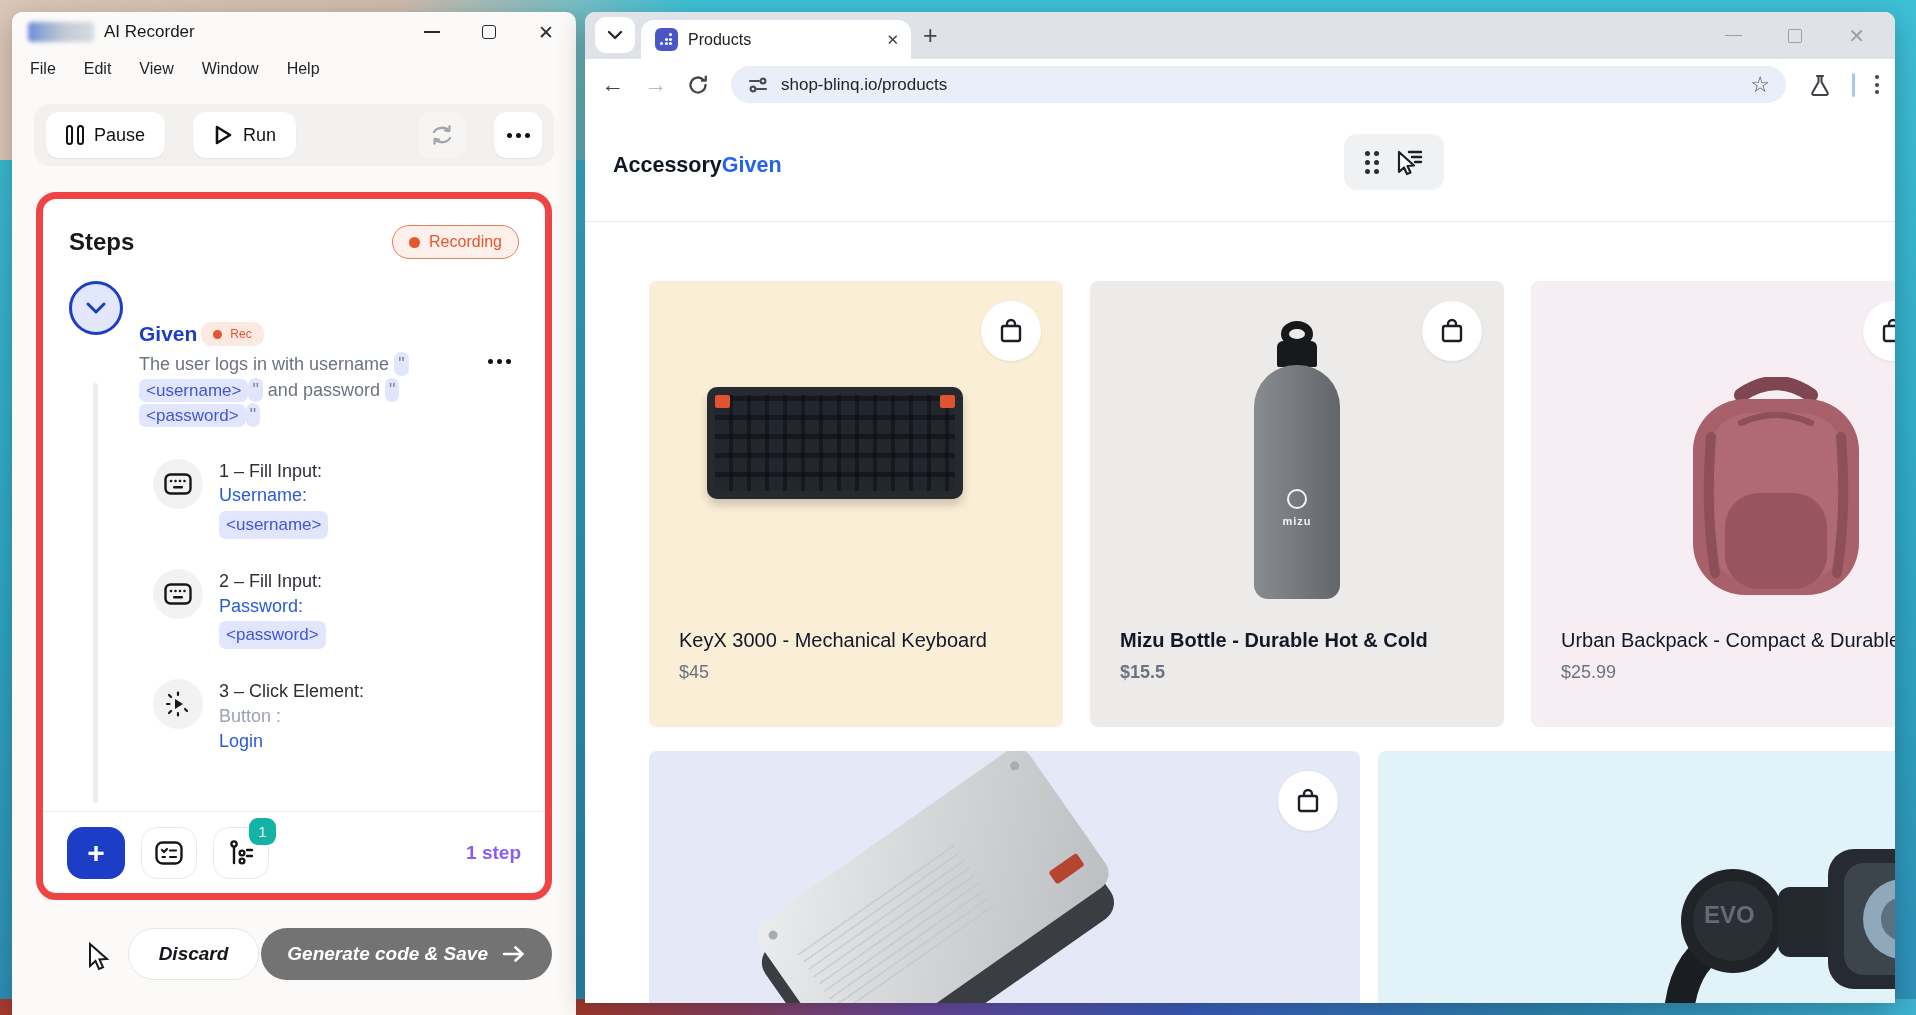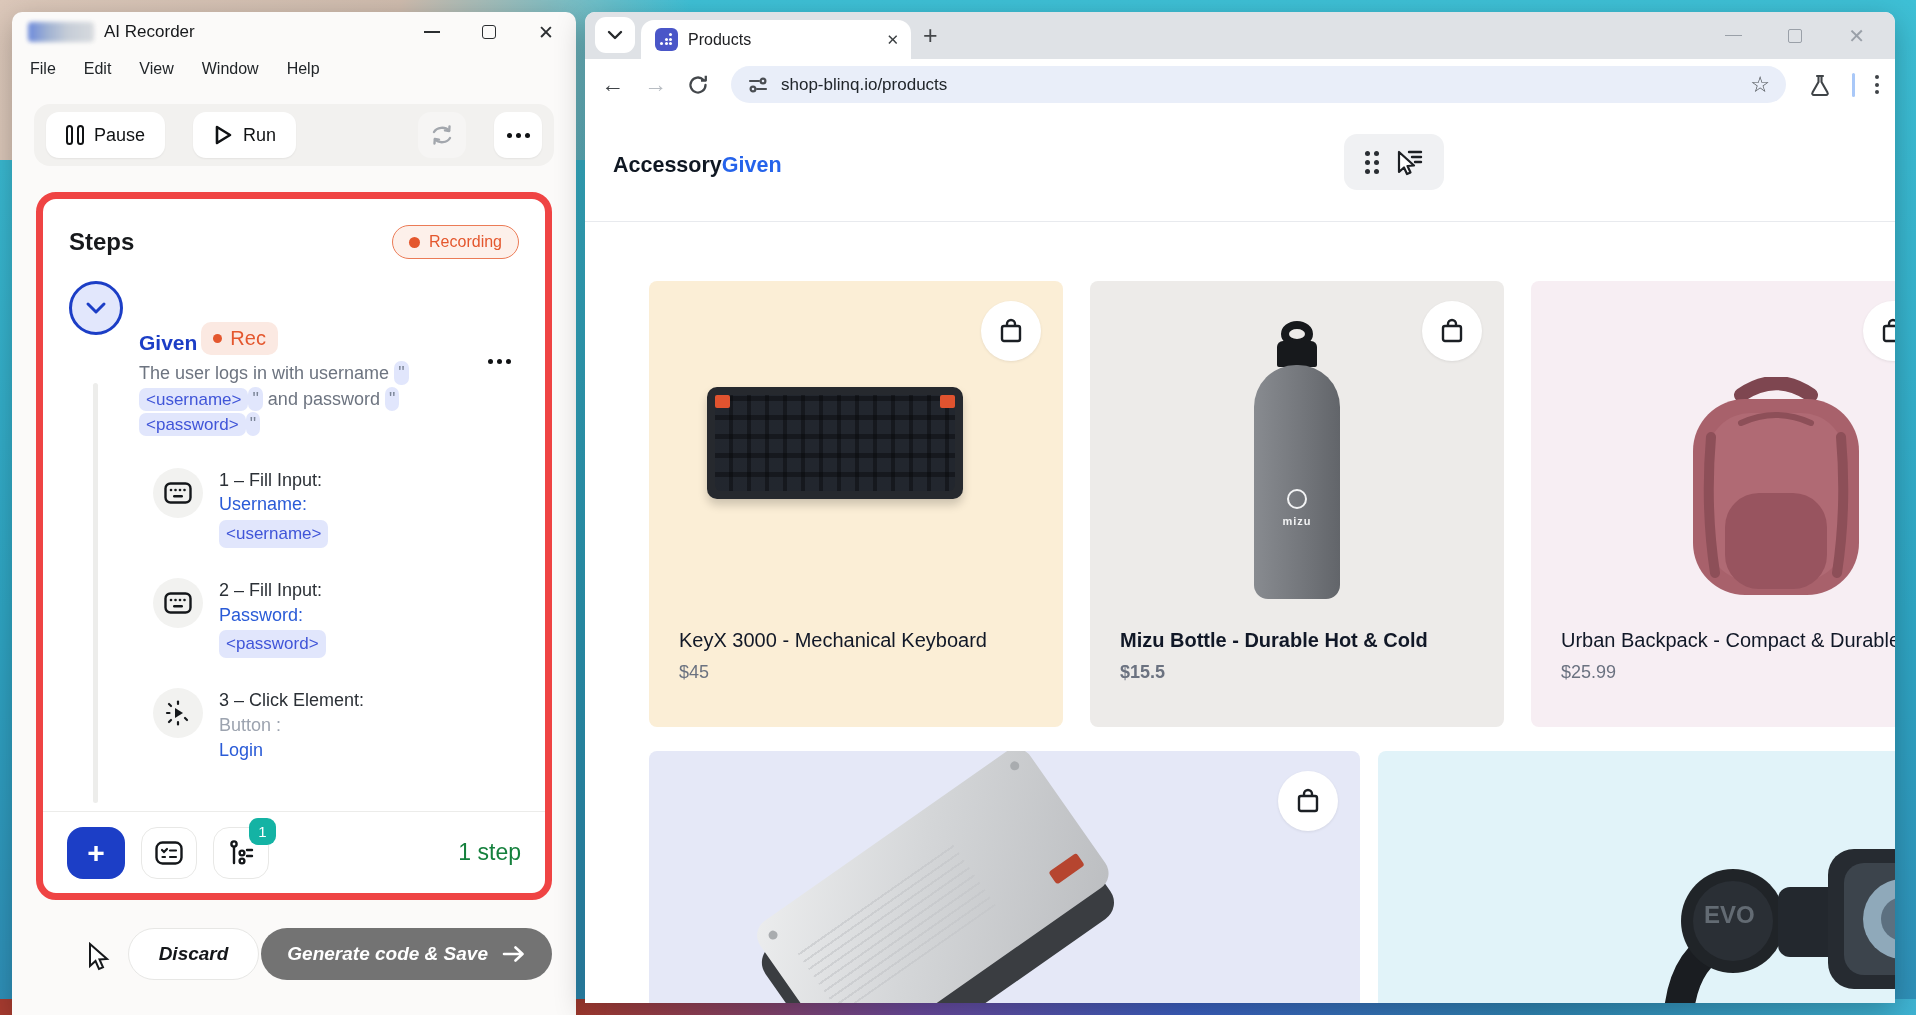--- a/index.html
+++ b/index.html
@@ -49,21 +49,21 @@
 
   .steps-body { flex:1; position:relative; padding:10px 26px 0; }
   .rail { position:absolute; left:50px; top:112px; bottom:8px; width:5px; background:#ededeb; border-radius:3px; }
   .given-row { position:relative; display:flex; gap:16px; }
   .given-circle { width:54px; height:54px; border-radius:50%; border:3px solid #1c3ec6; background:#e2e7fc;
     display:flex; align-items:center; justify-content:center; flex:none; position:relative; z-index:1; }
   .given-content { width:300px; }
   .given-kw-row { display:flex; align-items:flex-end; gap:4px;margin-top:41px; }
   .given-kw { font-size:21px; font-weight:bold; color:#1c3ec6; }
   .rec-badge { display:flex; align-items:center; gap:8px; background:#fbe9e2; color:#e4572e;
-    border-radius:10px; padding:5px 12px; font-size:20px; }
+    border-radius:10px; padding:5px 12px; font-size:12px; }
   .rec-badge .rec-dot { width:9px; height:9px; }
   .given-desc { margin-top:6px; font-size:18px; line-height:1.42; color:#6d7480; }
   .chip, .q { background:#e1e6fc; color:#4055d8; border-radius:7px; }
   .chip { padding:2px 7px; font-size:17px; }
   .q { padding:2px 4px; color:#7c8698; }
   .given-kebab { position:absolute; right:8px; top:78px; }
   .substeps { margin:30px 0 0 84px; display:flex; flex-direction:column; gap:30px; position:relative; z-index:1; }
   .substep { display:flex; gap:16px; }
   .ss-circle { width:50px; height:50px; border-radius:50%; background:#f2f2f0; flex:none;
     display:flex; align-items:center; justify-content:center; }
@@ -73,21 +73,21 @@
   .ss-field.gray { color:#9ca3af; }
   .ss-chip { display:inline-block; margin-top:3px; }
 
   .steps-foot { height:82px; border-top:1px solid #ececea; display:flex; align-items:center; gap:16px; padding:0 24px; }
   .plus-btn { width:58px; height:52px; border-radius:16px; background:#1c3ec6; color:#fff;
     display:flex; align-items:center; justify-content:center; font-size:30px; font-weight:bold; line-height:1; }
   .foot-icon-btn { width:56px; height:52px; border-radius:16px; background:#fff; border:1px solid #e8e8e6;
     display:flex; align-items:center; justify-content:center; position:relative; }
   .count-badge { position:absolute; top:-10px; right:-8px; min-width:27px; height:27px; border-radius:9px;
     background:#14b3a4; color:#fff; font-size:15px; display:flex; align-items:center; justify-content:center; }
-  .step-count { margin-left:auto; font-size:23px; color:#15803d; }
+  .step-count { margin-left:auto; font-size:19px; color:#8b5cf6;font-weight:bold; }
 
   .rec-actions { margin:28px 24px 0; display:flex; align-items:center; justify-content:flex-end; gap:2px; position:relative;font-style:italic; }
   .cursor-arrow { position:absolute; left:48px; top:14px; }
   .discard-btn { background:#fff; border:1px solid #e7e7e5; border-radius:26px; padding:14px 30px;
     font-size:19px; font-weight:bold; color:#141619; }
   .generate-btn { background:#737373; border-radius:28px; padding:15px 26px; display:flex; align-items:center; gap:14px;
     font-size:19px; font-weight:bold; color:#fff; }
 
   
   .br-win { position:absolute; left:585px; top:12px; width:1310px; height:991px;

